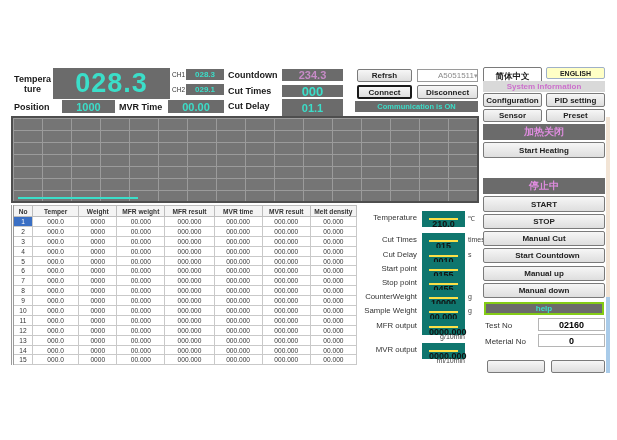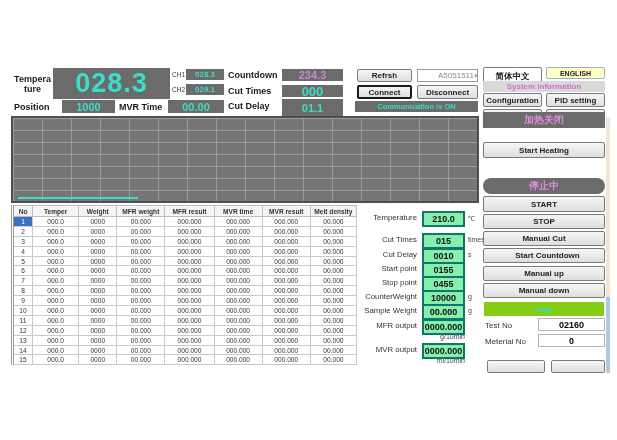--- a/index.html
+++ b/index.html
@@ -15,41 +15,41 @@
   .lbl { color:#1a1a1a; font-weight:bold; display:flex; align-items:center; }
 
   
   .btn { background:linear-gradient(#f6f6f6,#dedede); border:1px solid #7a7a7a; border-radius:2px;
          color:#222; font-weight:bold; display:flex; align-items:center; justify-content:center;
          font-size:8px; cursor:pointer; }
   .btn.focus { border:2px solid #1a1a1a; }
 
   
   .bar { background:#6b6b6b; color:#de8cde; font-weight:bold; display:flex; align-items:center; justify-content:center; }
-  .bar.teal { color:#3bdec9; border:7px solid #84cc16; }
+  .bar.teal { color:#3bdec9; border:2px solid #84cc16; }
   .bar.light { background:#d9d9d9; color:#cc70cc; }
 
   
   #chart { left:11px; top:116px; width:468px; height:87px; background:#757575; border:2px solid #4e4e4e;
     background-image:
       linear-gradient(to right, #9b9b9b 1px, transparent 1px),
       linear-gradient(to bottom, #9b9b9b 1px, transparent 1px);
     background-size:29px 12px; }
   #trace { position:absolute; left:5px; bottom:2px; height:2px; background:#3bdec9; }
 
   
   #resultTable { border-collapse:collapse; table-layout:fixed; background:#fff; font-size:6.6px; color:#333;
                  border-left:3px double #9a9a9a; }
   #resultTable th { font-weight:bold; background:#f4f4f4; border:1px solid #bdbdbd; height:11px; text-align:center; }
   #resultTable td { border:1px solid #c9c9c9; height:9.9px; text-align:center; background:#fff; }
   #resultTable td.sel { background:#3a6fc4; color:#fff; }
 
   
   .form-label { position:absolute; left:0; width:57px; text-align:right; font-size:7.8px; color:#333; top:2px; }
-  .form-value { position:absolute; left:62px; width:43px; height:16px; border:2px solid #0f766e; background:#86efac;
+  .form-value { position:absolute; left:62px; width:43px; height:16px; border:7px solid #0f766e; background:#fde047;
                 font-size:9px; font-weight:bold; color:#111; text-align:center; line-height:12px; }
   .form-unit  { position:absolute; left:108px; top:3px; font-size:7px; color:#444; }
   .unit-below { position:absolute; left:62px; top:14px; width:43px; text-align:right; font-size:7px; color:#444; }
 
   .cellv { overflow:hidden; white-space:nowrap; }
   .combo { background:#fff; border:1px solid #9a9a9a; color:#8a8a8a; font-size:8px; display:flex; align-items:center; padding:0 20px; }
   .combo .arrow { margin-left:auto; color:#9a9a9a; font-size:7px; }
 
   .strip { width:4px; }
 </style>
@@ -320,24 +320,24 @@
   <button class="abs btn" style="left:483px; top:67px; width:59px; height:20px; background:#fff; font-size:8.5px;">简体中文</button>
   <button class="abs btn" style="left:546px; top:67px; width:59px; height:12px; background:#ffffc6; border:1px solid #9fb0c8; font-size:7px;">ENGLISH</button>
 
   <div class="abs bar light" style="left:483px; top:81px; width:122px; height:11px; font-size:8px;">System Information</div>
 
   <button class="abs btn" style="left:483px; top:93px; width:59px; height:14px;">Configuration</button>
   <button class="abs btn" style="left:546px; top:93px; width:59px; height:14px;">PID setting</button>
   <button class="abs btn" style="left:483px; top:109px; width:59px; height:13px;">Sensor</button>
   <button class="abs btn" style="left:546px; top:109px; width:59px; height:13px;">Preset</button>
 
-  <div class="abs bar" style="left:483px; top:112px; width:122px; height:16px; font-size:10px;">加热关闭</div>
+  <div class="abs bar" style="left:483px; top:124px; width:122px; height:16px; font-size:10px;">加热关闭</div>
   <button class="abs btn" style="left:483px; top:142px; width:122px; height:16px;">Start Heating</button>
 
-  <div class="abs bar" style="left:483px; top:178px; width:122px; height:16px; font-size:10px;border-radius:8px;">停止中</div>
+  <div class="abs bar" style="left:483px; top:178px; width:122px; height:16px; font-size:10px;">停止中</div>
   <button class="abs btn" style="left:483px; top:196px; width:122px; height:16px;">START</button>
   <button class="abs btn" style="left:483px; top:214px; width:122px; height:15px;">STOP</button>
 
   <button class="abs btn" style="left:483px; top:231px; width:122px; height:15px;">Manual Cut</button>
   <button class="abs btn" style="left:483px; top:248px; width:122px; height:15px;padding-left:7px;">Start Countdown</button>
   <button class="abs btn" style="left:483px; top:266px; width:122px; height:15px;">Manual up</button>
   <button class="abs btn" style="left:483px; top:283px; width:122px; height:15px;">Manual down</button>
 
   <div class="abs bar teal" style="left:484px; top:302px; width:120px; height:13px; font-size:8px;">help</div>
 

